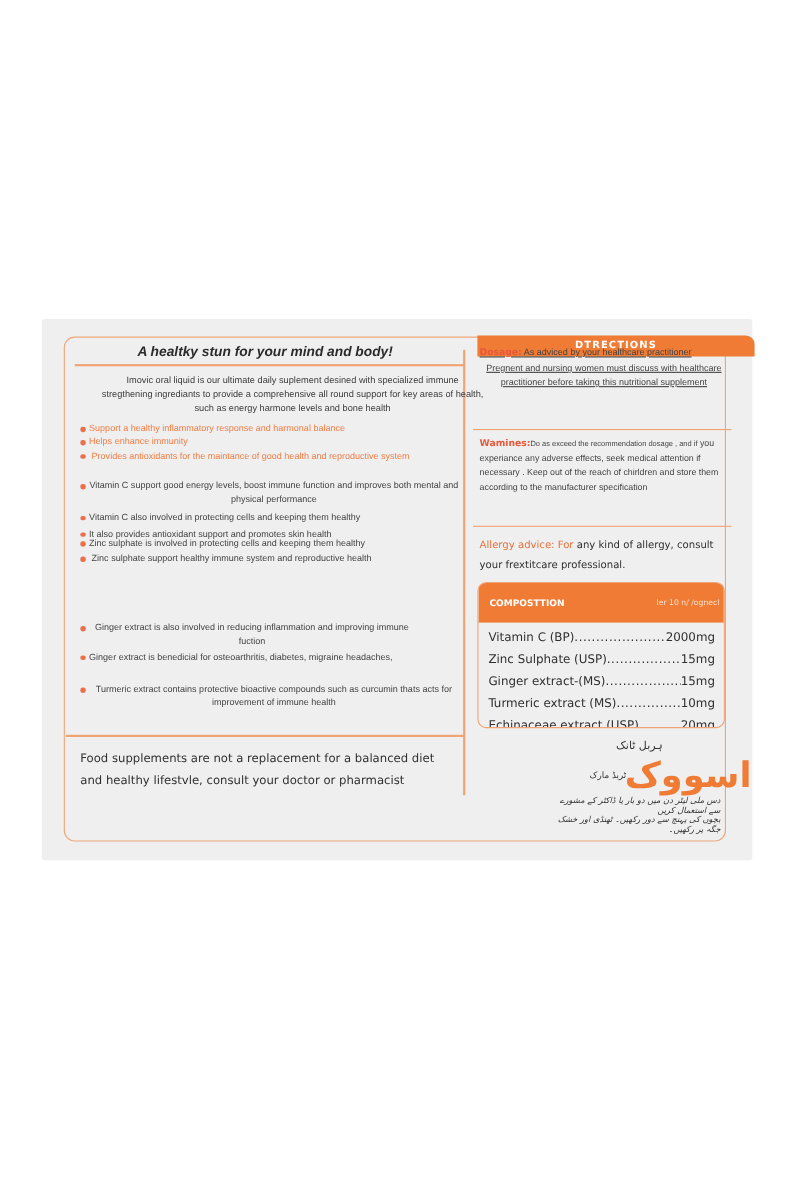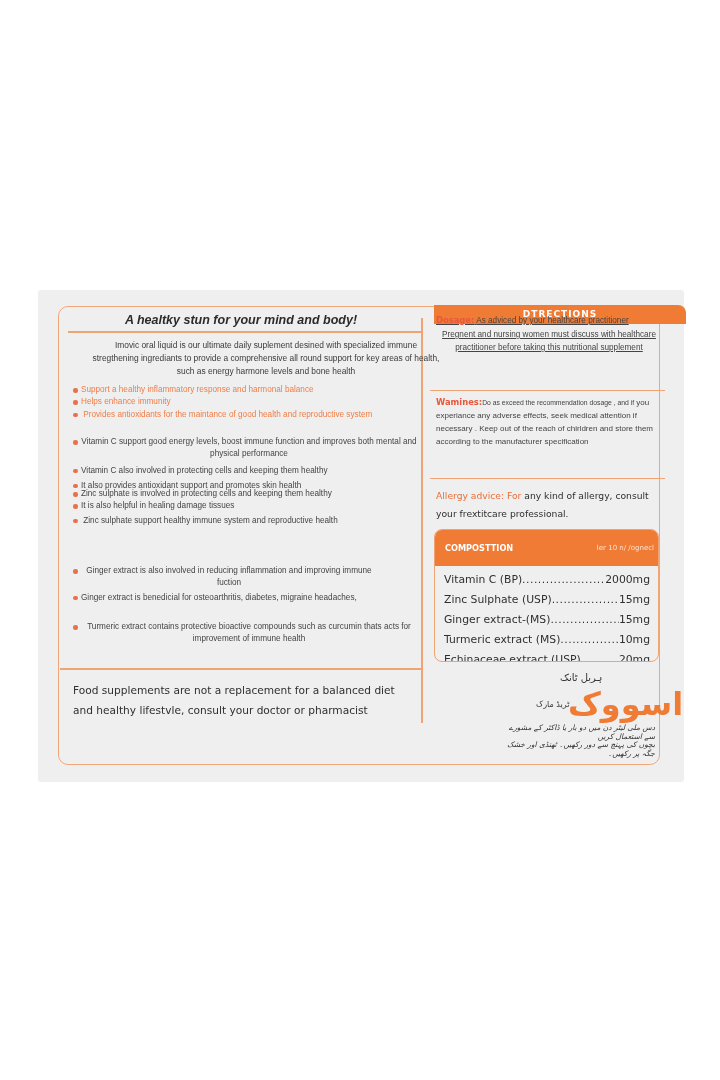--- a/index.html
+++ b/index.html
@@ -119,21 +119,20 @@
 </div>
 
 <div class="bullets" style="top:436px;">
   <div class="bullet center"><span class="dot"></span><span>Vitamin C support good energy levels, boost immune function and improves both mental and physical performance</span></div>
   <div class="bullet" style="margin-top:4px;"><span class="dot"></span><span>Vitamin C also involved in protecting cells and keeping them healthy</span></div>
   <div class="bullet" style="margin-top:3px;"><span class="dot"></span><span>It also provides antioxidant support and promotes skin health</span></div>
 </div>
 
 <div class="bullets" style="top:488px;">
   <div class="bullet"><span class="dot"></span><span>Zinc sulphate is involved in protecting cells and keeping them healthy</span></div>
-  <div class="bullet"><span class="dot"></span><span>It is also helpful in healing damage tissues</span></div>
   <div class="bullet" style="margin-top:2px;"><span class="dot"></span>&nbsp;<span>Zinc sulphate support healthy immune system and reproductive health</span></div>
 </div>
 
 <div class="bullets" style="top:565px;">
   <div class="bullet center" style="padding-right:40px;"><span class="dot"></span><span>Ginger extract is also involved in reducing inflammation and improving immune fuction</span></div>
   <div class="bullet" style="margin-top:2px;"><span class="dot"></span><span>Ginger extract is benedicial for osteoarthritis, diabetes, migraine headaches,</span></div>
 </div>
 
 <div class="bullets" style="top:621px;">
   <div class="bullet center"><span class="dot"></span><span>Turmeric extract contains protective bioactive compounds such as curcumin thats acts for improvement of immune health</span></div>

